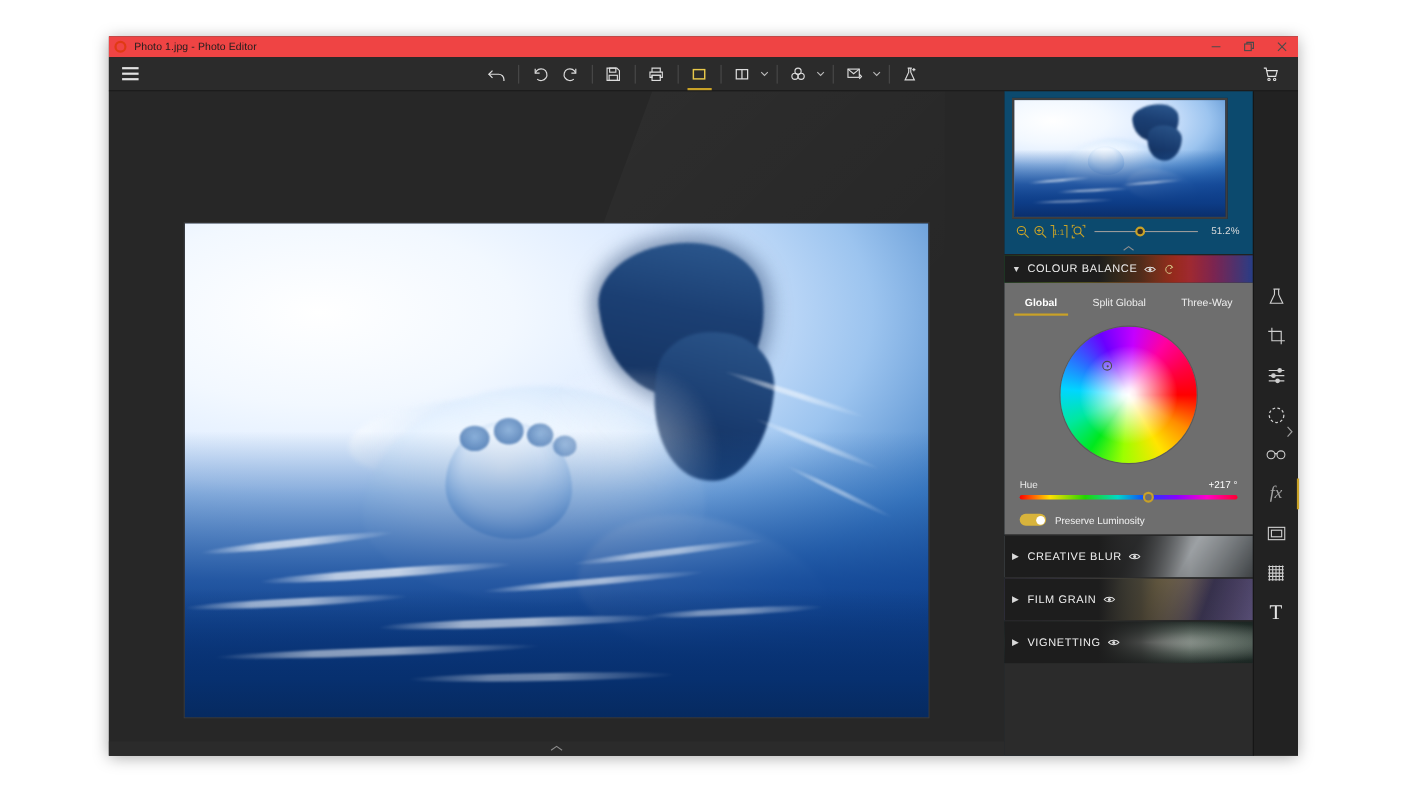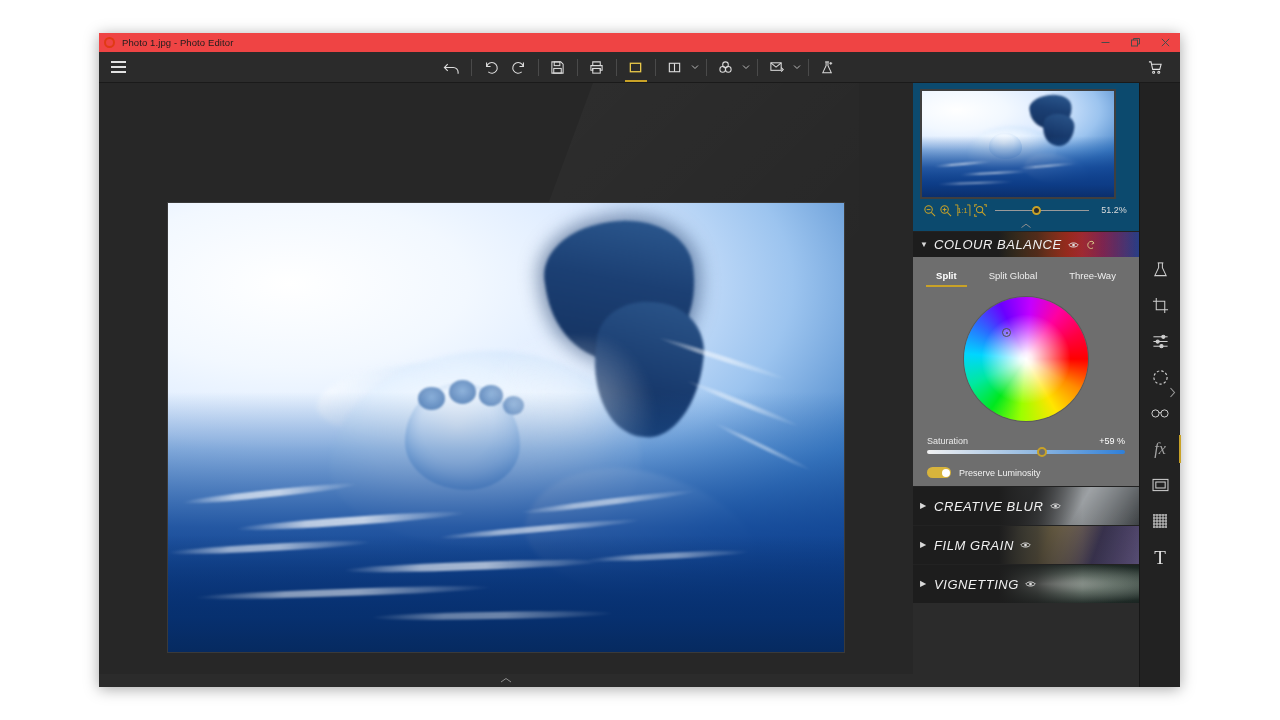--- a/index.html
+++ b/index.html
@@ -228,23 +228,22 @@
     padding-left: 7px; position: relative; overflow: hidden;
     border-top: 1px solid #222;
   }
   .sec-header .thumbbg { position:absolute; inset:0; opacity:.95; }
   .sec-header .shade {
     position:absolute; inset:0;
     background: linear-gradient(90deg, #1d1d1d 0%, #1d1d1d 38%, rgba(29,29,29,.75) 55%, rgba(29,29,29,.15) 75%, rgba(29,29,29,0) 100%);
   }
   .sec-tri { width: 8px; color: #d9d9d9; font-size: 8px; position: relative; z-index: 2; line-height: 1;}
   .sec-title {
-    font-size: 13px; color: #f0f0f0; letter-spacing: .55px; position: relative; z-index: 2;
+    font-size: 10px; color: #f0f0f0; letter-spacing: .55px; position: relative; z-index: 2;
     white-space: nowrap;
-    font-style: italic;
   }
   .sec-eye { position: relative; z-index: 2; display:flex; align-items:center; color:#e0e0e0; }
   .sec-reset { position: relative; z-index: 2; display:flex; align-items:center; color:#d8c98a; }
 
   
   #thumb-colour { background: linear-gradient(90deg,#2a6b2f,#8fbe3a 18%,#e0cf3a 34%,#e06a2a 52%,#c23a2a 68%,#7a2b52 84%,#2d3f7a); filter: saturate(1.3) blur(.4px); }
   #thumb-blur { background: linear-gradient(120deg,#6b6f72,#9aa0a4 25%,#55585b 50%,#b9bec2 72%,#3f4346); filter: blur(.6px); }
   #thumb-grain { background: linear-gradient(110deg,#4a3f63,#7d6fa8 20%,#d9cf9a 45%,#b8a06a 58%,#3b3454 80%,#5a4f78); filter: blur(.5px); }
   #thumb-vig { background: radial-gradient(ellipse at 58% 50%, #cfd6cf 0%, #6f7d74 38%, #1e2a26 78%, #121a18 100%); }
 
@@ -581,41 +580,41 @@
           <div class="sec-reset">
             <svg width="11" height="10" viewBox="0 0 12 11" fill="none" stroke="currentColor" stroke-width="1">
               <path d="M9.5 3.5 C9.5 1.5 7 0.8 5 2 C3 3.2 2.5 5.5 3.5 7.5 C4.5 9.4 7 10 8.8 8.6"></path>
               <polyline points="7.6,1.2 9.8,3.4 7.3,4.6"></polyline>
             </svg>
           </div>
         </div>
 
         <div id="cb-body">
           <div id="cb-tabs">
-            <div class="cb-tab active">Split</div>
+            <div class="cb-tab active">Global</div>
             <div class="cb-tab">Split Global</div>
             <div class="cb-tab">Three-Way</div>
           </div>
 
           <div id="wheel-wrap">
             <div id="color-wheel">
               <div id="wheel-marker"></div>
             </div>
           </div>
 
-
           <div class="slider-row">
             <div class="slider-head">
-              <span class="slider-label">Saturation</span>
-              <span class="slider-val">+59 %</span>
+              <span class="slider-label">Hue</span>
+              <span class="slider-val">+217 °</span>
             </div>
-            <div class="slider-track" id="sat-track">
-              <div class="slider-knob" style="left:58%;"></div>
+            <div class="slider-track" id="hue-track">
+              <div class="slider-knob" style="left:59%;"></div>
             </div>
           </div>
+
 
           <div id="toggle-row">
             <div id="toggle"></div>
             <div id="toggle-label">Preserve Luminosity</div>
           </div>
         </div>
 
         <div class="sec-header" style="height:39px;">
           <div class="thumbbg" id="thumb-blur"></div>
           <div class="shade"></div>

